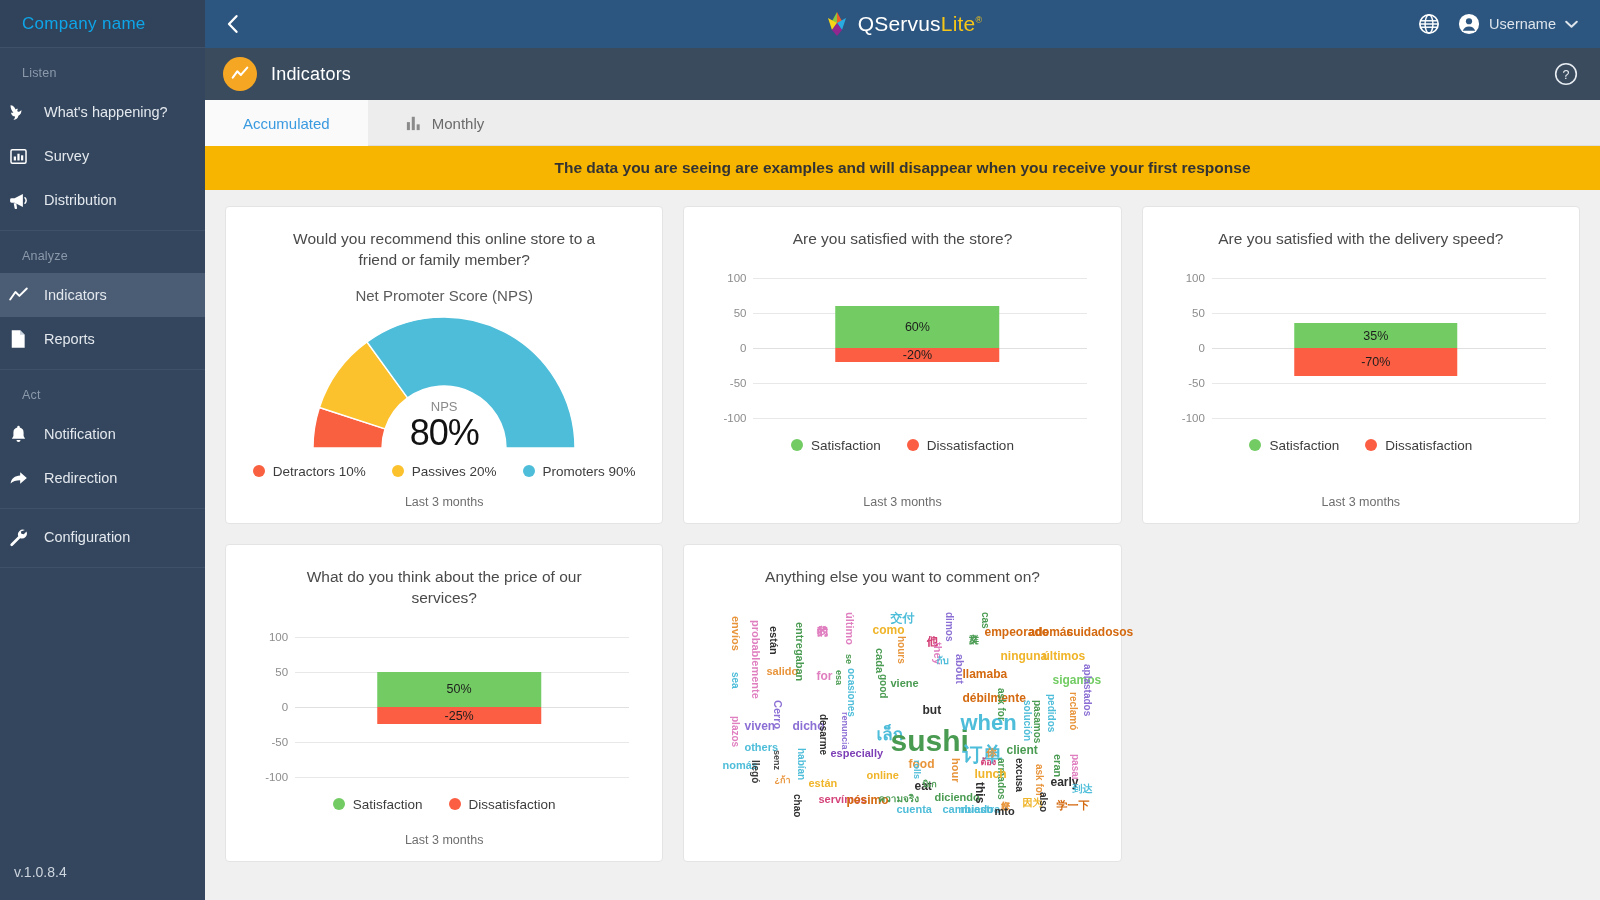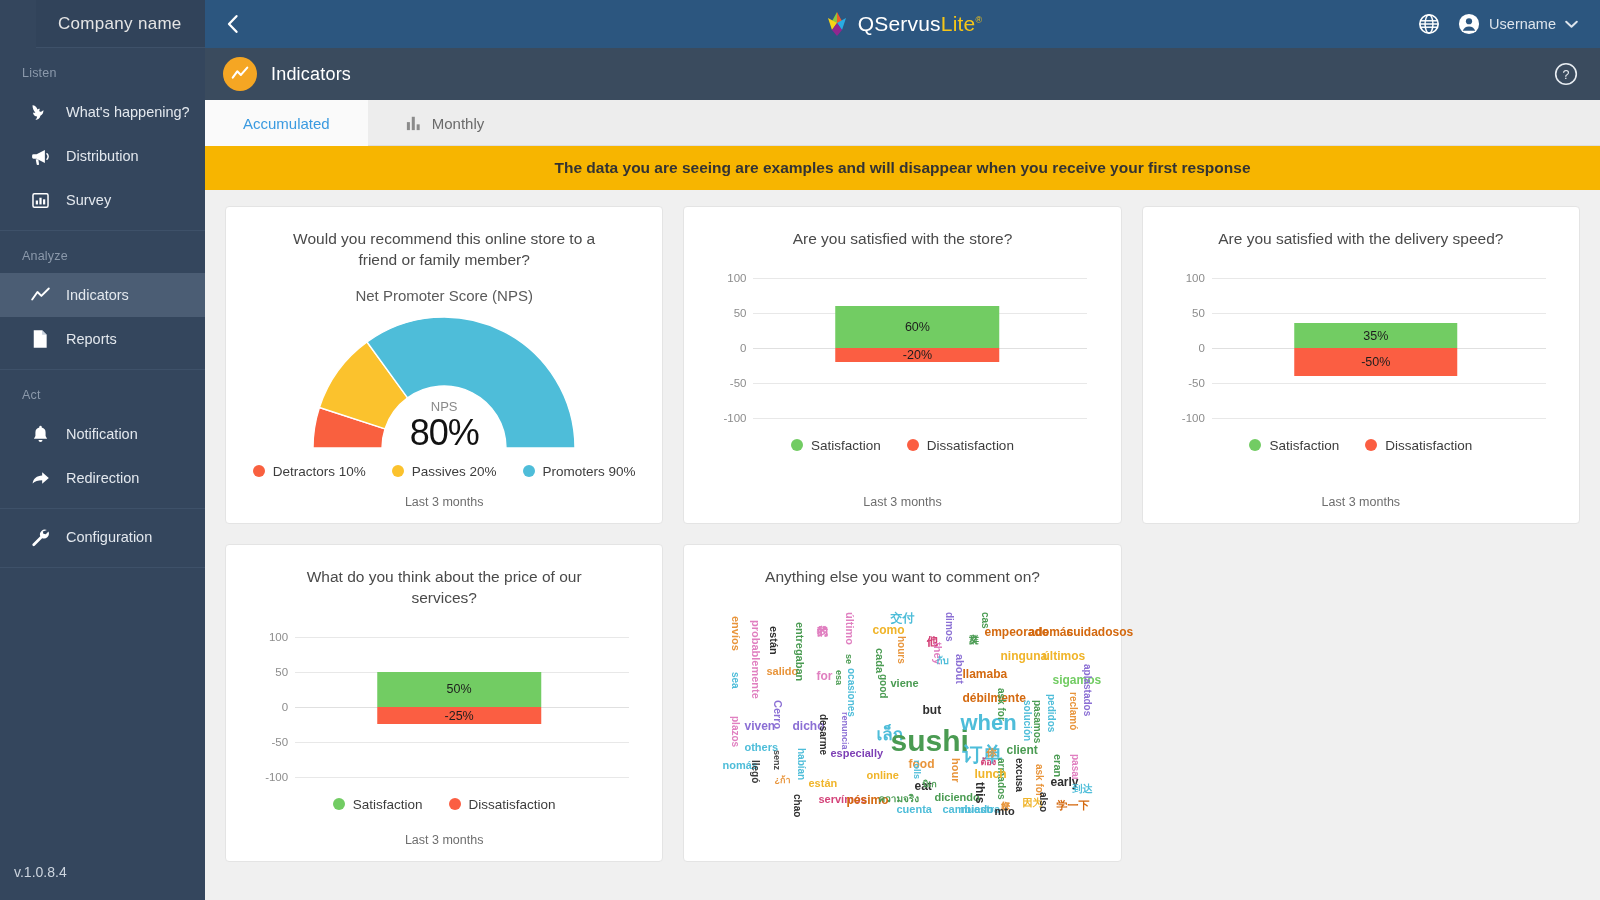--- a/index.html
+++ b/index.html
@@ -12,34 +12,33 @@
   #app { position: relative; width: 1600px; height: 900px; display: flex; }
 
   
   .sidebar {
     width: 205px; height: 900px; flex: 0 0 205px;
     background: #34465d;
     position: relative;
   }
   .company-name {
     height: 48px; display: flex; align-items: center;
-    padding-left: 22px; color: #e5e5e5;
+    padding-left: 22px; color: #0ea5e9;
     font-size: 17px; letter-spacing: .3px;
     border-bottom: 1px solid #3e5169;
     background: #31435a;
-    margin-left: 36px;
   }
   .nav-group-label {
     color: #8b99ab; font-size: 12.5px;
     padding: 18px 0 10px 22px; letter-spacing: .2px;
   }
   .nav-group { border-bottom: 1px solid #3e5169; padding-bottom: 8px; }
   .nav-item {
     display: flex; align-items: center;
-    height: 44px; padding-left: 24px;
+    height: 44px; padding-left: 2px;
     color: #e3e8ee; font-size: 14.5px; cursor: pointer; text-align: right;
   }
   .nav-item.active { background: #4b5d74; }
   .nav-ico {
     width: 32px; flex: 0 0 32px; display: flex;
     align-items: center; justify-content: center;
     margin-right: 10px;
   }
   .nav-ico svg { display: block; }
   .version {
@@ -194,38 +193,38 @@
           <div class="nav-item">
             <span class="nav-ico">
               <svg width="20" height="20" viewBox="0 0 24 24">
                 <path d="M3 4c3 0 5 2 6 5 1-1 2-1 3-.5-1 1-1 2-.5 3 1.5.5 3.5-.5 4.5-2 .5 3-1 5.5-3.5 7-.5 3-3 5-6 5 1.5-1.5 2-3 2-4-2.5 0-4.5-2-5-5 1 .5 2 .5 3 0C4.5 11 3 8 3 4z" fill="#fff"></path>
               </svg>
             </span>
             <span>What's happening?</span>
           </div>
           <div class="nav-item">
             <span class="nav-ico">
-              <svg width="21" height="21" viewBox="0 0 24 24">
-                <path d="M4 9.5h3.5L17 4.5v15L7.5 14.5H4a1.6 1.6 0 0 1-1.6-1.6v-1.8A1.6 1.6 0 0 1 4 9.5z" fill="#fff"></path>
-                <path d="M6.5 15h3l.8 5.5a1 1 0 0 1-1 1.2H8.6a1 1 0 0 1-1-.85z" fill="#fff"></path>
-                <path d="M19.4 8.8a4.5 4.5 0 0 1 0 6.4" fill="none" stroke="#fff" stroke-width="1.7" stroke-linecap="round"></path>
-              </svg>
-            </span>
-            <span>Distribution</span>
-          </div>
-          <div class="nav-item">
-            <span class="nav-ico">
               <svg width="19" height="19" viewBox="0 0 24 24">
                 <rect x="2.5" y="3.5" width="19" height="17" rx="1.8" fill="none" stroke="#fff" stroke-width="1.9"></rect>
                 <rect x="6" y="12" width="2.8" height="5" fill="#fff"></rect>
                 <rect x="10.6" y="8.5" width="2.8" height="8.5" fill="#fff"></rect>
                 <rect x="15.2" y="10.5" width="2.8" height="6.5" fill="#fff"></rect>
               </svg>
             </span>
             <span>Survey</span>
+          </div>
+          <div class="nav-item">
+            <span class="nav-ico">
+              <svg width="21" height="21" viewBox="0 0 24 24">
+                <path d="M4 9.5h3.5L17 4.5v15L7.5 14.5H4a1.6 1.6 0 0 1-1.6-1.6v-1.8A1.6 1.6 0 0 1 4 9.5z" fill="#fff"></path>
+                <path d="M6.5 15h3l.8 5.5a1 1 0 0 1-1 1.2H8.6a1 1 0 0 1-1-.85z" fill="#fff"></path>
+                <path d="M19.4 8.8a4.5 4.5 0 0 1 0 6.4" fill="none" stroke="#fff" stroke-width="1.7" stroke-linecap="round"></path>
+              </svg>
+            </span>
+            <span>Distribution</span>
           </div>
         </div>
         <div class="nav-group">
           <div class="nav-group-label">Analyze</div>
           <div class="nav-item active">
             <span class="nav-ico">
               <svg width="21" height="21" viewBox="0 0 24 24">
                 <path d="M2.5 16.5 L8.5 8 L13 12.5 L21.5 4" fill="none" stroke="#fff" stroke-width="2.2" stroke-linecap="round" stroke-linejoin="round"></path>
               </svg>
             </span>
@@ -444,21 +443,21 @@
               </div>
               <div class="axis-row" style="top:150px">
                 <span class="axis-lbl">-100</span>
                 <span class="axis-line"></span>
               </div>
               <div class="plot">
                 <div class="bar" style="left:48%;transform:translateX(-50%);width:50%;top:55.5px;height:24.5px;background:#72cc63">
                   <span>35%</span>
                 </div>
                 <div class="bar" style="left:48%;transform:translateX(-50%);width:50%;top:80px;height:28px;background:#fb5e42">
-                  <span>-50%</span>
+                  <span>-70%</span>
                 </div>
               </div>
             </div>
             <div class="legend">
               <div class="legend-item">
                 <span class="dot" style="background:#72cc63"></span>
                 <span>Satisfaction</span>
               </div>
               <div class="legend-item">
                 <span class="dot" style="background:#fb5e42"></span>

